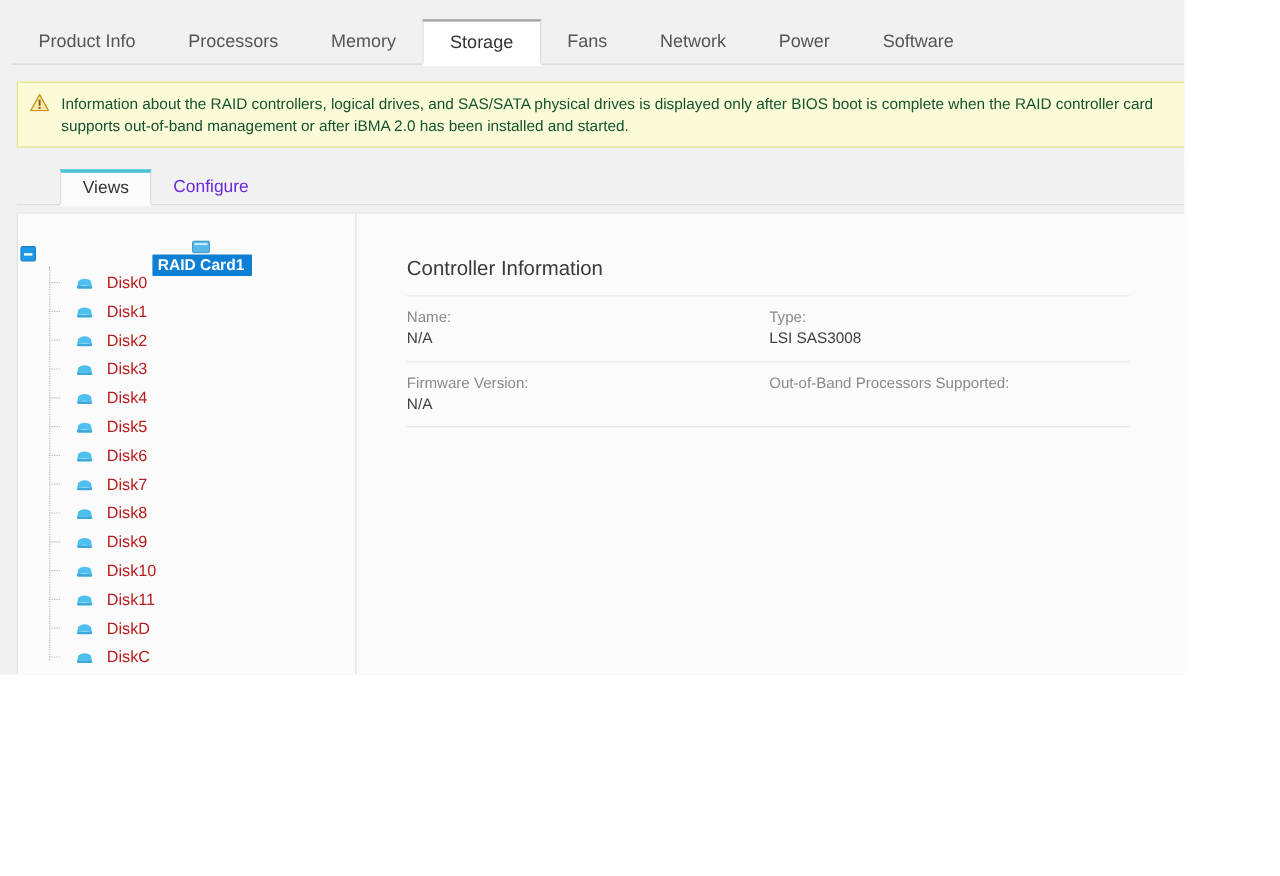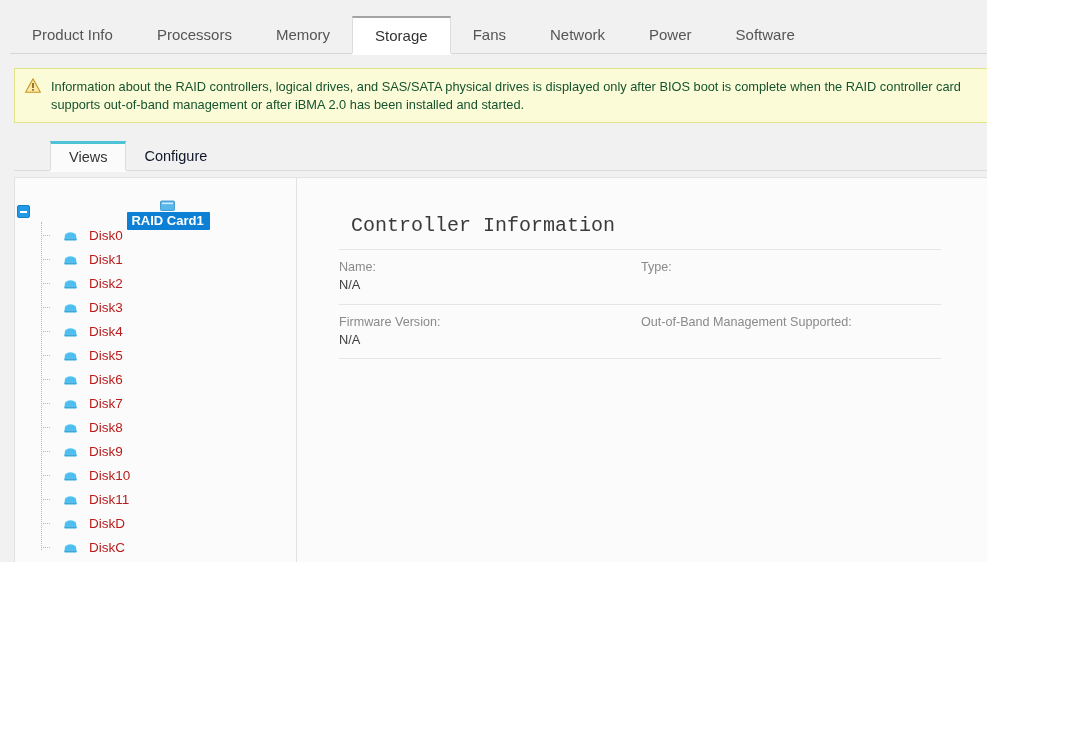--- a/index.html
+++ b/index.html
@@ -109,21 +109,21 @@
     left: 14px; right: 0; bottom: 0;
     height: 1px;
     background: #dcdcdc;
   }
   .subtab {
     position: relative;
     padding: 0 18px;
     height: 30px;
     line-height: 30px;
     font-size: 14.5px;
-    color: #0f172a;
+    color: #6d28d9;
     cursor: pointer;
     white-space: nowrap;
     z-index: 2;
   }
   .subtab.active {
     background: #fbfbfb;
     color: #333333;
     border-left: 1px solid #dcdcdc;
     border-right: 1px solid #dcdcdc;
     border-top: 3px solid #4ec3d6;
@@ -244,25 +244,24 @@
     margin-right: 2px;
     flex: none;
   }
 
   
   .infopane {
     flex: 1;
     padding: 36px 0 0 42px;
   }
   .info-title {
-    font-size: 20px;
+    font-size: 17px;
     color: #3a3a3a;
     font-weight: normal;
-    margin: 0 0 12px 12px;
-    font-family: Liberation Mono, monospace;
+    margin: 0 0 12px 0;
   }
   .info-table {
     width: 602px;
     border-top: 1px solid #e6e6e6;
   }
   .info-row {
     display: flex;
     border-bottom: 1px solid #e6e6e6;
     padding: 9px 0 10px 0;
   }
@@ -431,28 +430,29 @@
     <div class="infopane">
       <h2 class="info-title">Controller Information</h2>
       <div class="info-table" id="info-table">
           <div class="info-row">
             <div class="info-cell">
               <div class="info-label">Name:</div>
               <div class="info-value">N/A</div>
             </div>
             <div class="info-cell second">
               <div class="info-label">Type:</div>
+              <div class="info-value">LSI SAS3008</div>
             </div>
           </div>
           <div class="info-row">
             <div class="info-cell">
               <div class="info-label">Firmware Version:</div>
               <div class="info-value">N/A</div>
             </div>
             <div class="info-cell second">
-              <div class="info-label">Out-of-Band Management Supported:</div>
+              <div class="info-label">Out-of-Band Processors Supported:</div>
             </div>
           </div>
         </div>
     </div>
 
   </div>
 </div>
 
 </body></html>

